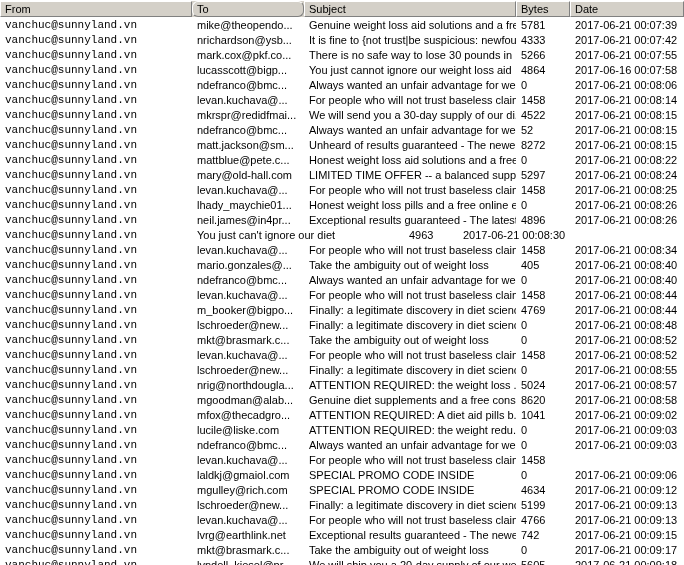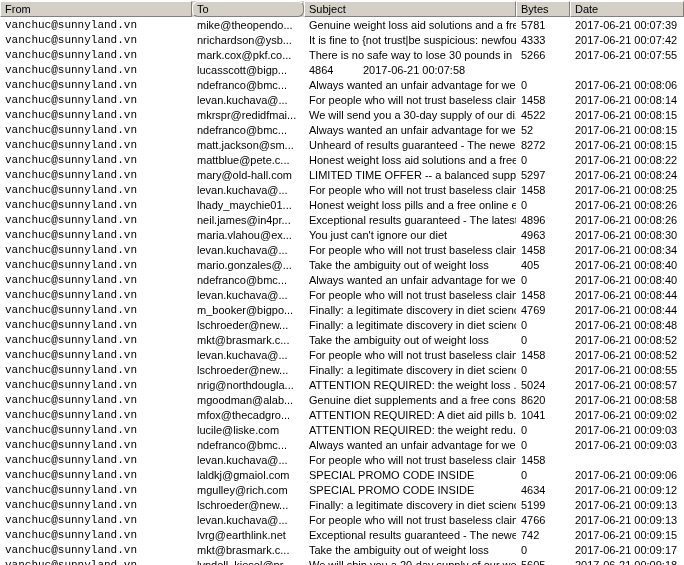--- a/index.html
+++ b/index.html
@@ -111,22 +111,23 @@
       <div class="row">
         <div class="cell c-from">vanchuc@sunnyland.vn</div>
         <div class="cell c-to">mark.cox@pkf.co...</div>
         <div class="cell c-subject">There is no safe way to lose 30 pounds in ...</div>
         <div class="cell c-bytes">5266</div>
         <div class="cell c-date">2017-06-21 00:07:55</div>
       </div>
       <div class="row">
         <div class="cell c-from">vanchuc@sunnyland.vn</div>
         <div class="cell c-to">lucasscott@bigp...</div>
+        <div class="cell c-subject">You just cannot ignore our weight loss aid</div>
         <div class="cell c-bytes">4864</div>
-        <div class="cell c-date">2017-06-21 00:07:58</div>
+        <div class="cell c-date">2017-06-16 00:07:58</div>
       </div>
       <div class="row">
         <div class="cell c-from">vanchuc@sunnyland.vn</div>
         <div class="cell c-to">ndefranco@bmc...</div>
         <div class="cell c-subject">Always wanted an unfair advantage for we...</div>
         <div class="cell c-bytes">0</div>
         <div class="cell c-date">2017-06-21 00:08:06</div>
       </div>
       <div class="row">
         <div class="cell c-from">vanchuc@sunnyland.vn</div>
@@ -186,21 +187,20 @@
       </div>
       <div class="row">
         <div class="cell c-from">vanchuc@sunnyland.vn</div>
         <div class="cell c-to">neil.james@in4pr...</div>
         <div class="cell c-subject">Exceptional results guaranteed - The latest...</div>
         <div class="cell c-bytes">4896</div>
         <div class="cell c-date">2017-06-21 00:08:26</div>
       </div>
       <div class="row">
         <div class="cell c-from">vanchuc@sunnyland.vn</div>
-        <div class="cell c-to">maria.vlahou@ex...</div>
         <div class="cell c-subject">You just can't ignore our diet</div>
         <div class="cell c-bytes">4963</div>
         <div class="cell c-date">2017-06-21 00:08:30</div>
       </div>
       <div class="row">
         <div class="cell c-from">vanchuc@sunnyland.vn</div>
         <div class="cell c-to">levan.kuchava@...</div>
         <div class="cell c-subject">For people who will not trust baseless claims</div>
         <div class="cell c-bytes">1458</div>
         <div class="cell c-date">2017-06-21 00:08:34</div>

